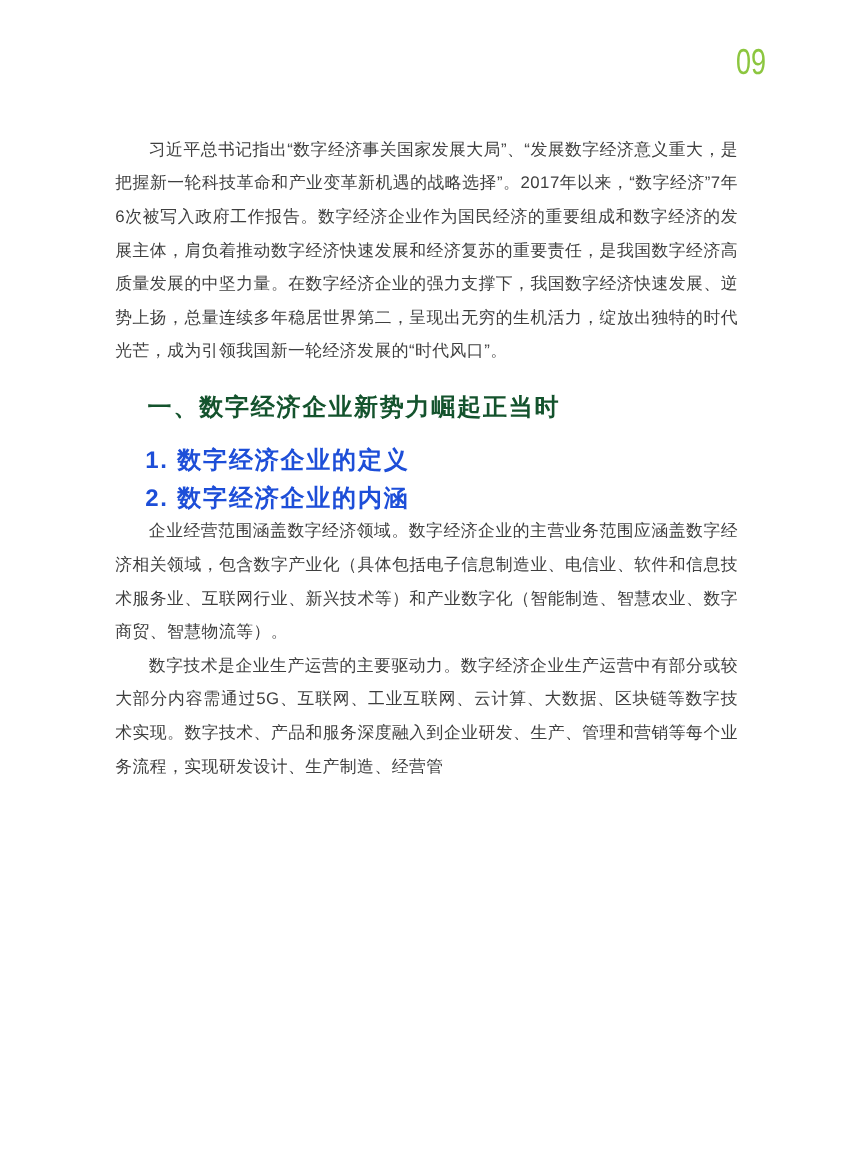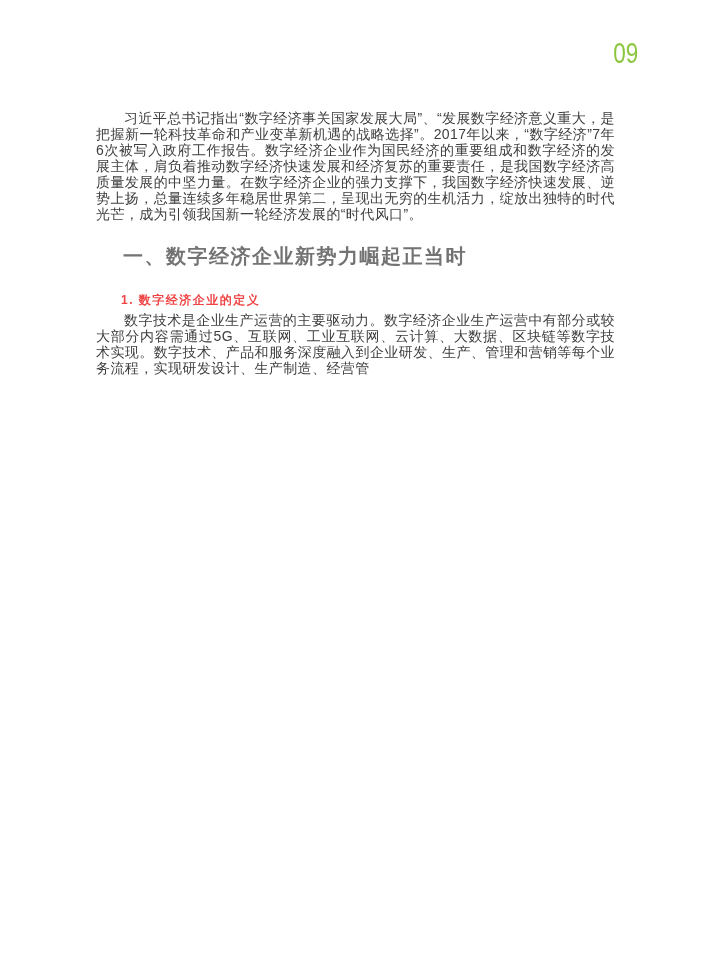--- a/index.html
+++ b/index.html
@@ -26,44 +26,44 @@
   }
   .content {
     position: absolute;
     left: 96px;
     top: 110px;
     width: 519px;
   }
   p.body {
     margin: 0;
     font-size: 14px;
-    line-height: 16px;
+    line-height: 28px;
     letter-spacing: 0.4px;
     color: #3e3e3e;
     text-align: justify;
     text-justify: inter-ideograph;
     text-indent: 2em;
   }
   h1.section-title {
     margin: 20px 0 18px 0;
     padding-left: 27px;
     font-size: 20px;
     line-height: 28px;
     letter-spacing: 1.5px;
     font-weight: bold;
-    color: #737373;
+    color: #14532d;
   }
   h2.subsection-title {
     margin: 8px 0 0 0;
     padding-left: 25px;
-    font-size: 12px;
+    font-size: 20px;
     line-height: 24px;
     letter-spacing: 1.5px;
     font-weight: bold;
-    color: #ef4444;
+    color: #1d4ed8;
   }
   h2.subsection-title.first {
     margin-top: 0;
   }
 </style>
 </head>
 <body>
 
 <div class="page">
 
@@ -72,20 +72,22 @@
   <div class="content">
 
     <p class="body">习近平总书记指出“数字经济事关国家发展大局”、“发展数字经济意义重大，是把握新一轮科技革命和产业变革新机遇的战略选择”。2017年以来，“数字经济”7年6次被写入政府工作报告。数字经济企业作为国民经济的重要组成和数字经济的发展主体，肩负着推动数字经济快速发展和经济复苏的重要责任，是我国数字经济高质量发展的中坚力量。在数字经济企业的强力支撑下，我国数字经济快速发展、逆势上扬，总量连续多年稳居世界第二，呈现出无穷的生机活力，绽放出独特的时代光芒，成为引领我国新一轮经济发展的“时代风口”。</p>
 
     <h1 class="section-title">一、数字经济企业新势力崛起正当时</h1>
 
     <h2 class="subsection-title first">1. 数字经济企业的定义</h2>
 
 
 
+    <h2 class="subsection-title">2. 数字经济企业的内涵</h2>
 
+    <p class="body">企业经营范围涵盖数字经济领域。数字经济企业的主营业务范围应涵盖数字经济相关领域，包含数字产业化（具体包括电子信息制造业、电信业、软件和信息技术服务业、互联网行业、新兴技术等）和产业数字化（智能制造、智慧农业、数字商贸、智慧物流等）。</p>
 
 
     <p class="body">数字技术是企业生产运营的主要驱动力。数字经济企业生产运营中有部分或较大部分内容需通过5G、互联网、工业互联网、云计算、大数据、区块链等数字技术实现。数字技术、产品和服务深度融入到企业研发、生产、管理和营销等每个业务流程，实现研发设计、生产制造、经营管</p>
 
   </div>
 
 </div>
 
 </body></html>

